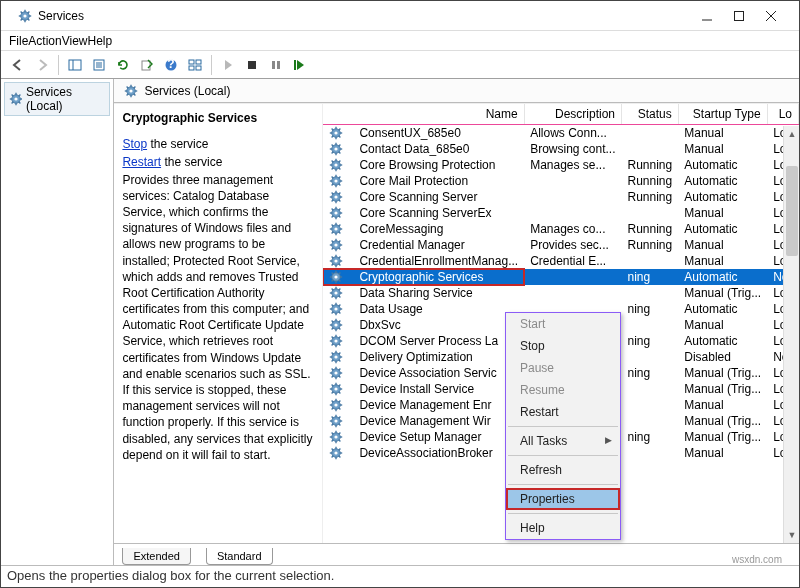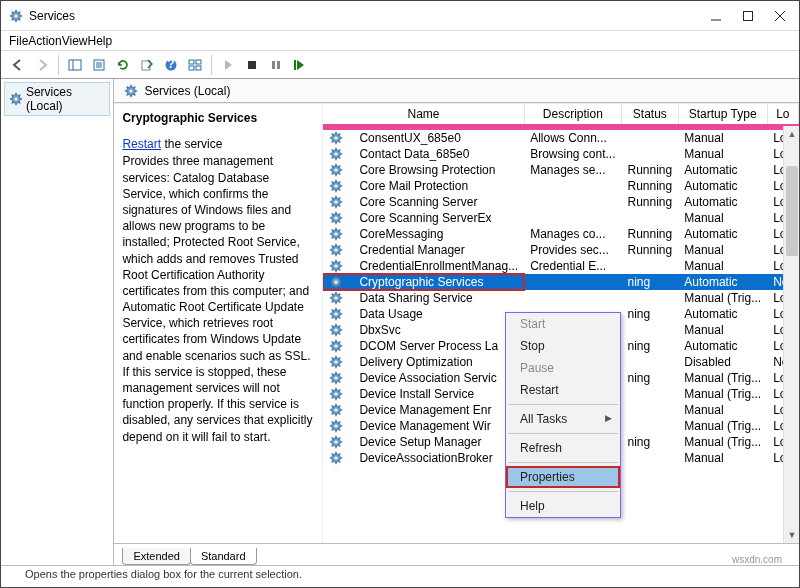--- a/index.html
+++ b/index.html
@@ -1,45 +1,45 @@
 <!DOCTYPE html>
 <html><head>
 <meta charset="utf-8">
 <style>
 *{box-sizing:border-box;font-family:"Segoe UI",Tahoma,sans-serif;font-size:12px;margin:0;padding:0}
 body{background:#fff;width:800px;height:588px;overflow:hidden;border:1px solid #444;position:relative}
-.titlebar{height:30px;display:flex;align-items:center;padding:0 8px;border-bottom:1px solid #ddd}
+.titlebar{height:30px;display:flex;align-items:center;padding:0 17px;border-bottom:1px solid #ddd}
 .titlebar .title{margin-left:6px;flex:1}
 .winbtns{display:flex;gap:18px;margin-right:4px}
 .winbtn{width:14px;height:14px;display:flex;align-items:center;justify-content:center;color:#333}
 .menubar{height:20px;display:flex;align-items:center;padding:0 8px;border-bottom:1px solid #ddd}
 .toolbar{height:28px;display:flex;align-items:center;gap:2px;padding:0 6px;border-bottom:1px solid #a0a0a0}
 .tbtn{width:22px;height:22px;border:1px solid transparent;display:flex;align-items:center;justify-content:center;border-radius:2px}
 .tbtn svg{width:14px;height:14px}
 .tsep{width:1px;height:20px;background:#ccc;margin:0 3px}
 .content{display:flex;height:486px}
 .treepane{width:152px;border-right:1px solid #bbb;padding:3px 3px}
 .treenode{display:flex;align-items:center;gap:4px;padding:2px 4px;background:#eef3f8;border:1px solid #bcd3e0}
 .rightpane{flex:1;display:flex;flex-direction:column}
 .righthead{height:24px;display:flex;align-items:center;gap:6px;padding:0 10px;border-bottom:1px solid #bbb;background:#fbfbfb}
 .rightbody{flex:1;display:flex;border-top:1px solid #eee}
 .detailpane{width:208px;padding:6px 8px;line-height:1.35}
 .detailpane h3{font-weight:bold;margin-bottom:10px}
 .detailpane a{color:#0a37c7;text-decoration:underline}
 .listpane{flex:1;position:relative;overflow:hidden;border-left:1px solid #eee}
 table{border-collapse:collapse;width:100%}
-th{text-align:center;font-weight:normal;padding:3px 6px;border-right:1px solid #e4e4e4;border-bottom:6px solid #ec4899;background:#fff;position:sticky;top:0}
+th{text-align:right;font-weight:normal;padding:3px 6px;border-right:1px solid #e4e4e4;border-bottom:1px solid #ec4899;background:#fff;position:sticky;top:0}
 td{padding:1px 6px;white-space:nowrap;overflow:hidden}
 tr.row td:first-child{display:flex;align-items:center;gap:16px}
 tr.sel td{background:#0a6ecc;color:#fff}
 .selbox{outline:2px solid #c62828;outline-offset:-1px}
-.tabs{height:22px;border-top:1px solid #bbb;display:flex;align-items:flex-end;padding-left:8px;gap:0;position:relative}
+.tabs{height:22px;border-top:1px solid #bbb;display:flex;align-items:flex-end;padding-left:8px;gap:16px;position:relative}
 .tab{padding:2px 10px;border:1px solid #999;border-top:none;border-bottom-left-radius:4px;border-bottom-right-radius:4px;background:#f6f6f6;font-size:11px;margin-right:-1px}
 .tab.active{background:#fff}
-.status{height:20px;border-top:1px solid #bbb;padding:2px 24px;font-size:11px;color:#333}
+.status{height:20px;border-top:1px solid #bbb;padding:2px 6px;font-size:13px;color:#333}
 .gearicon{width:14px;height:14px}
 .ctxmenu{position:absolute;left:504px;top:311px;width:116px;background:#f2f2f2;border:1px solid #8b5cf6;box-shadow:2px 2px 4px rgba(0,0,0,0.25);z-index:50}
 .ctxitem{padding:4px 14px;font-size:12px;color:#222;position:relative}
 .ctxitem.disabled{color:#8a8a8a}
 .ctxitem.sel{background:#9cc6e8;outline:2px solid #c62828;outline-offset:-2px;font-weight:normal}
 .ctxsep{height:1px;background:#c8c8c8;margin:3px 2px}
 .ctxarrow{position:absolute;right:8px;top:5px;font-size:9px;color:#555}
 .watermark{position:absolute;right:17px;bottom:22px;font-size:10px;color:#999}
 .scrolltrack{position:absolute;right:0;top:22px;bottom:0;width:16px;background:#f0f0f0;border-left:1px solid #ddd}
 .scrollthumb{position:absolute;left:2px;width:12px;top:40px;height:90px;background:#c9c9c9;border-radius:2px}
@@ -189,20 +189,21 @@
   <div class="rightpane">
     <div class="righthead">
       <svg class="gearicon">
           <use href="#gear"></use>
         </svg>
       <span>Services (Local)</span>
     </div>
     <div class="rightbody">
       <div class="detailpane">
         <h3>Cryptographic Services</h3>
+        <div style="margin-bottom:2px"><a href="#">Stop</a><span> the service</span></div>
         <div style="margin-bottom:1px"><a href="#">Restart</a><span> the service</span></div>
         <div>Provides three management services: Catalog Database Service, which confirms the signatures of Windows files and allows new programs to be installed; Protected Root Service, which adds and removes Trusted Root Certification Authority certificates from this computer; and Automatic Root Certificate Update Service, which retrieves root certificates from Windows Update and enable scenarios such as SSL. If this service is stopped, these management services will not function properly. If this service is disabled, any services that explicitly depend on it will fail to start.</div>
       </div>
       <div class="listpane">
         <table>
           <thead>
               <tr>
             <th style="width:175px">Name</th>
             <th style="width:82px">Description</th>
             <th style="width:60px">Status</th>
@@ -478,20 +479,21 @@
     </div>
   </div>
 </div>
 
 <div class="status">Opens the properties dialog box for the current selection.</div>
 
 <div class="ctxmenu">
   <div class="ctxitem disabled">Start</div>
   <div class="ctxitem">Stop</div>
   <div class="ctxitem disabled">Pause</div>
+  <div class="ctxitem disabled">Resume</div>
   <div class="ctxitem">Restart</div>
   <div class="ctxsep"></div>
   <div class="ctxitem"><span>All Tasks</span><span class="ctxarrow">▶</span></div>
   <div class="ctxsep"></div>
   <div class="ctxitem">Refresh</div>
   <div class="ctxsep"></div>
   <div class="ctxitem sel">Properties</div>
   <div class="ctxsep"></div>
   <div class="ctxitem">Help</div>
 </div>

